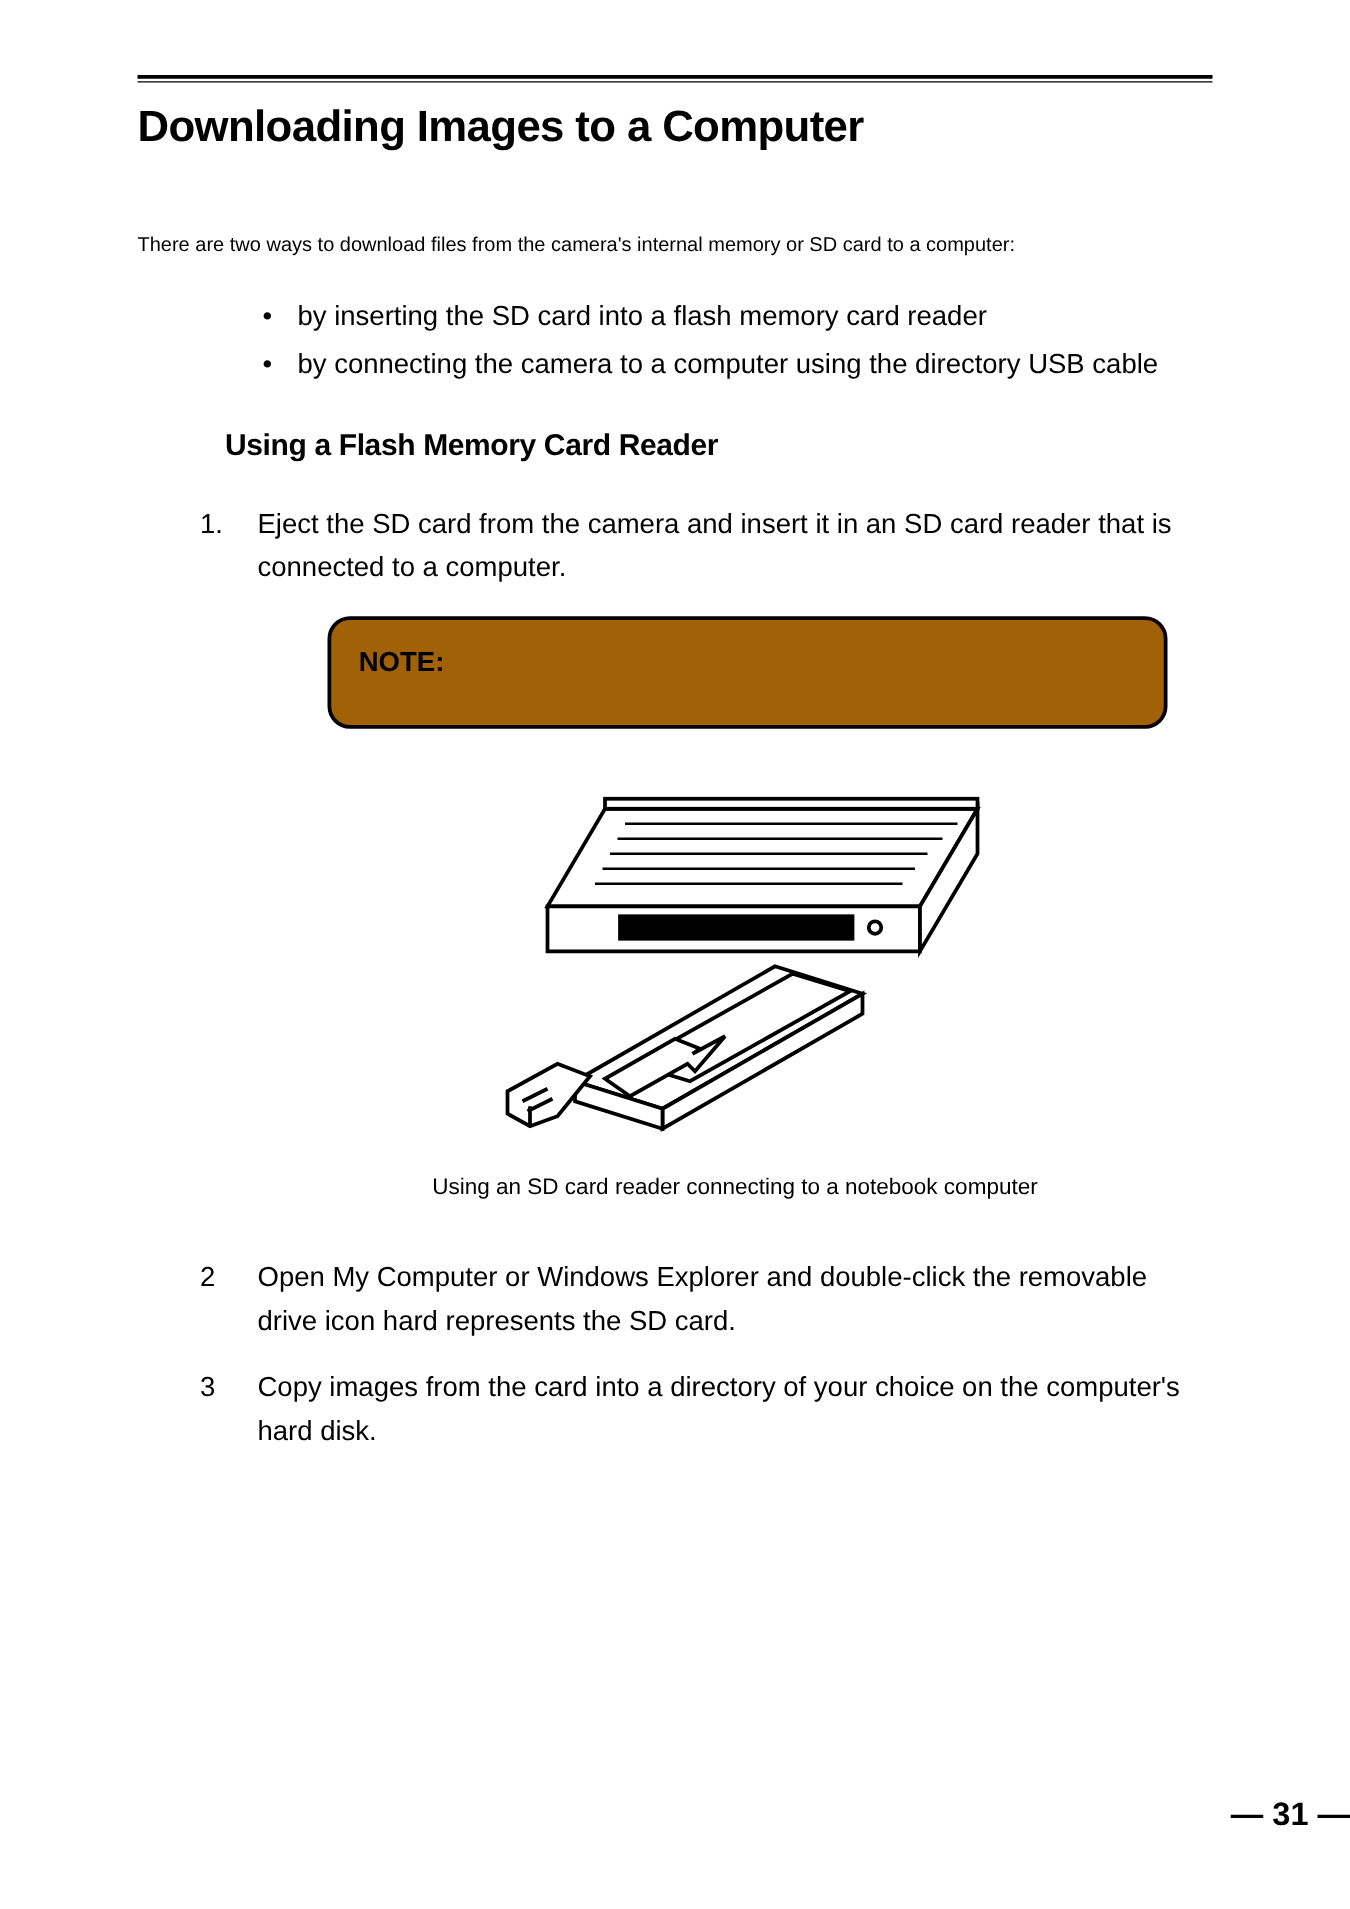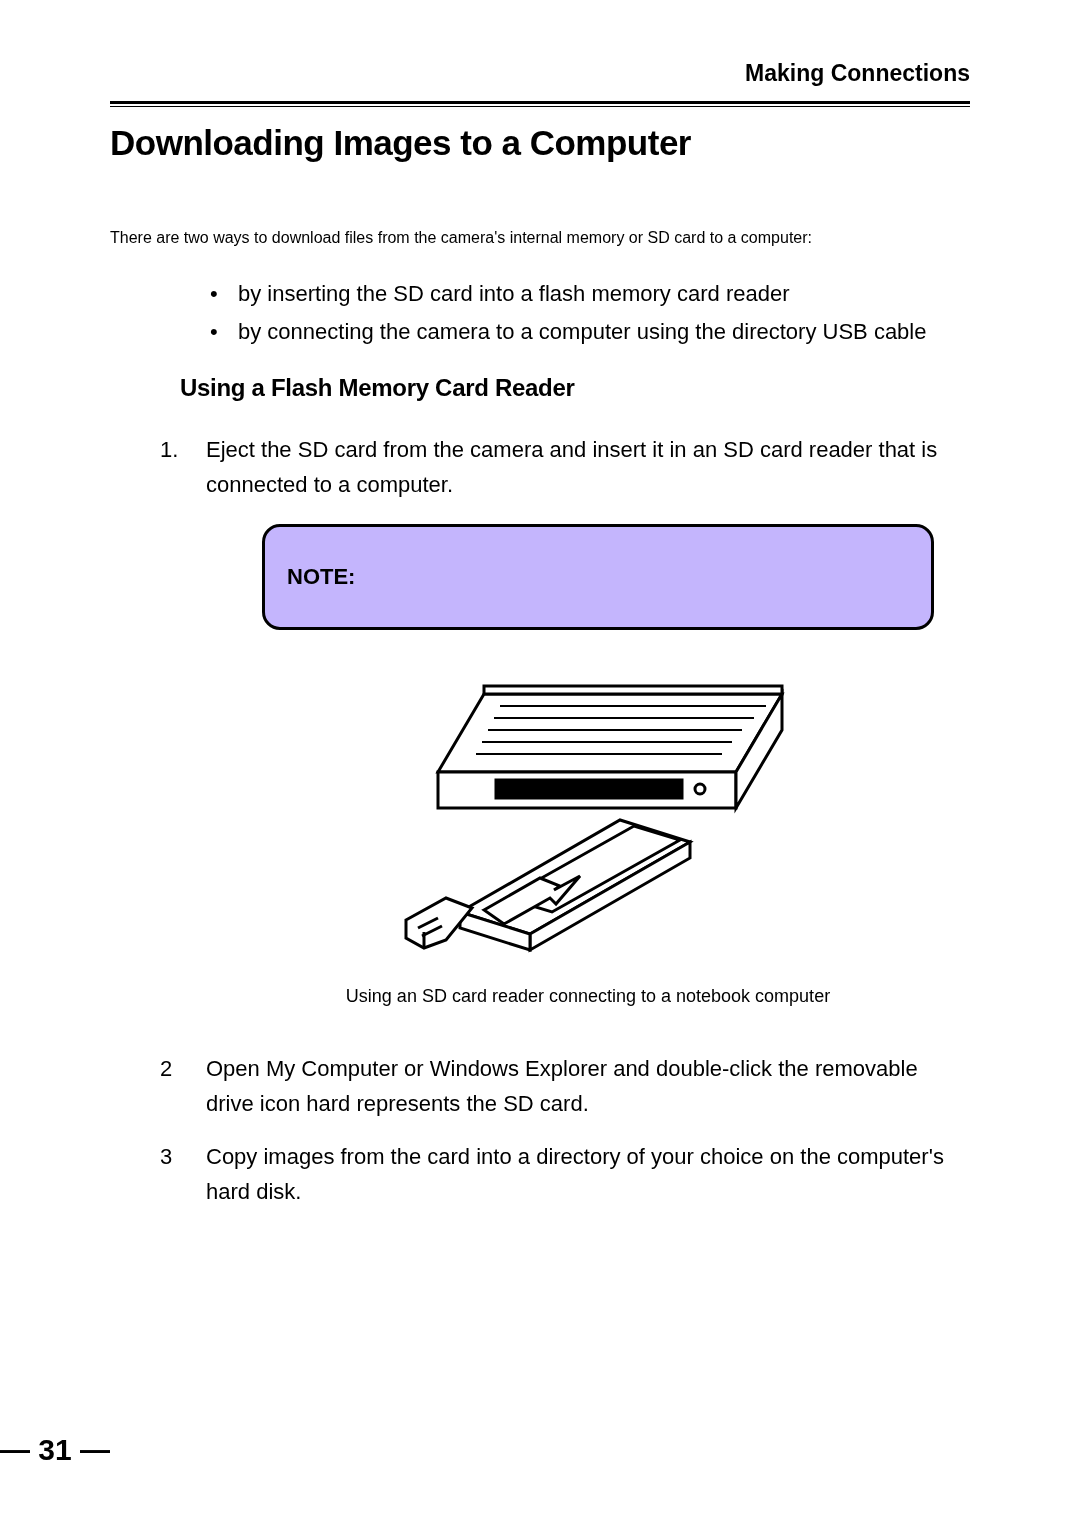--- a/index.html
+++ b/index.html
@@ -38,21 +38,21 @@
     font-stretch: condensed;
   }
   p.intro {
     font-size: 16px;
     line-height: 1.7;
     margin-bottom: 24px;
   }
   ul.bullets {
     list-style: none;
     margin-left: 100px;
-    margin-bottom: 24px;
+    margin-bottom: 34px;
   }
   ul.bullets li {
     font-size: 22px;
     line-height: 1.7;
     position: relative;
     padding-left: 28px;
   }
   ul.bullets li::before {
     content: "•";
     position: absolute;
@@ -78,25 +78,25 @@
     margin-bottom: 18px;
     position: relative;
     padding-left: 46px;
   }
   ol.steps > li .num {
     position: absolute;
     left: 0;
     top: 0;
   }
   .note-box {
-    background: #c4b5fd;
+    background: #a16207;
     border: 3px solid #000;
     border-radius: 18px;
     margin: 22px 36px 50px 56px;
-    padding: 32px 22px 22px 22px;
+    padding: 16px 22px 22px 22px;
   }
   .note-box .note-title {
     font-weight: bold;
     font-size: 22px;
     margin-bottom: 10px;
   }
   .note-box .note-body {
     font-size: 22px;
     line-height: 1.6;
   }
@@ -109,33 +109,32 @@
   }
   .caption {
     font-size: 18px;
     text-align: center;
     margin-bottom: 40px;
   }
   .pagenum {
     position: absolute;
     left: 0; right: 0;
     bottom: 60px;
-    text-align: left;
-    font-weight: 900;
-    font-size: 30px;
+    text-align: right;
+    font-weight: 900;
+    font-size: 26px;
     font-family: Arial, Helvetica, sans-serif;
     font-stretch: condensed;
   }
 </style>
 </head>
 <body>
 
 <div class="page">
 
-  <div class="chapter">Making Connections</div>
 
   <div class="rule"></div>
 
   <h1 class="title">Downloading Images to a Computer</h1>
 
   <p class="intro">There are two ways to download files from the camera's internal memory or SD card to a computer:</p>
 
   <ul class="bullets">
     <li>by inserting the SD card into a flash memory card reader</li>
     <li>by connecting the camera to a computer using the directory USB cable</li>

